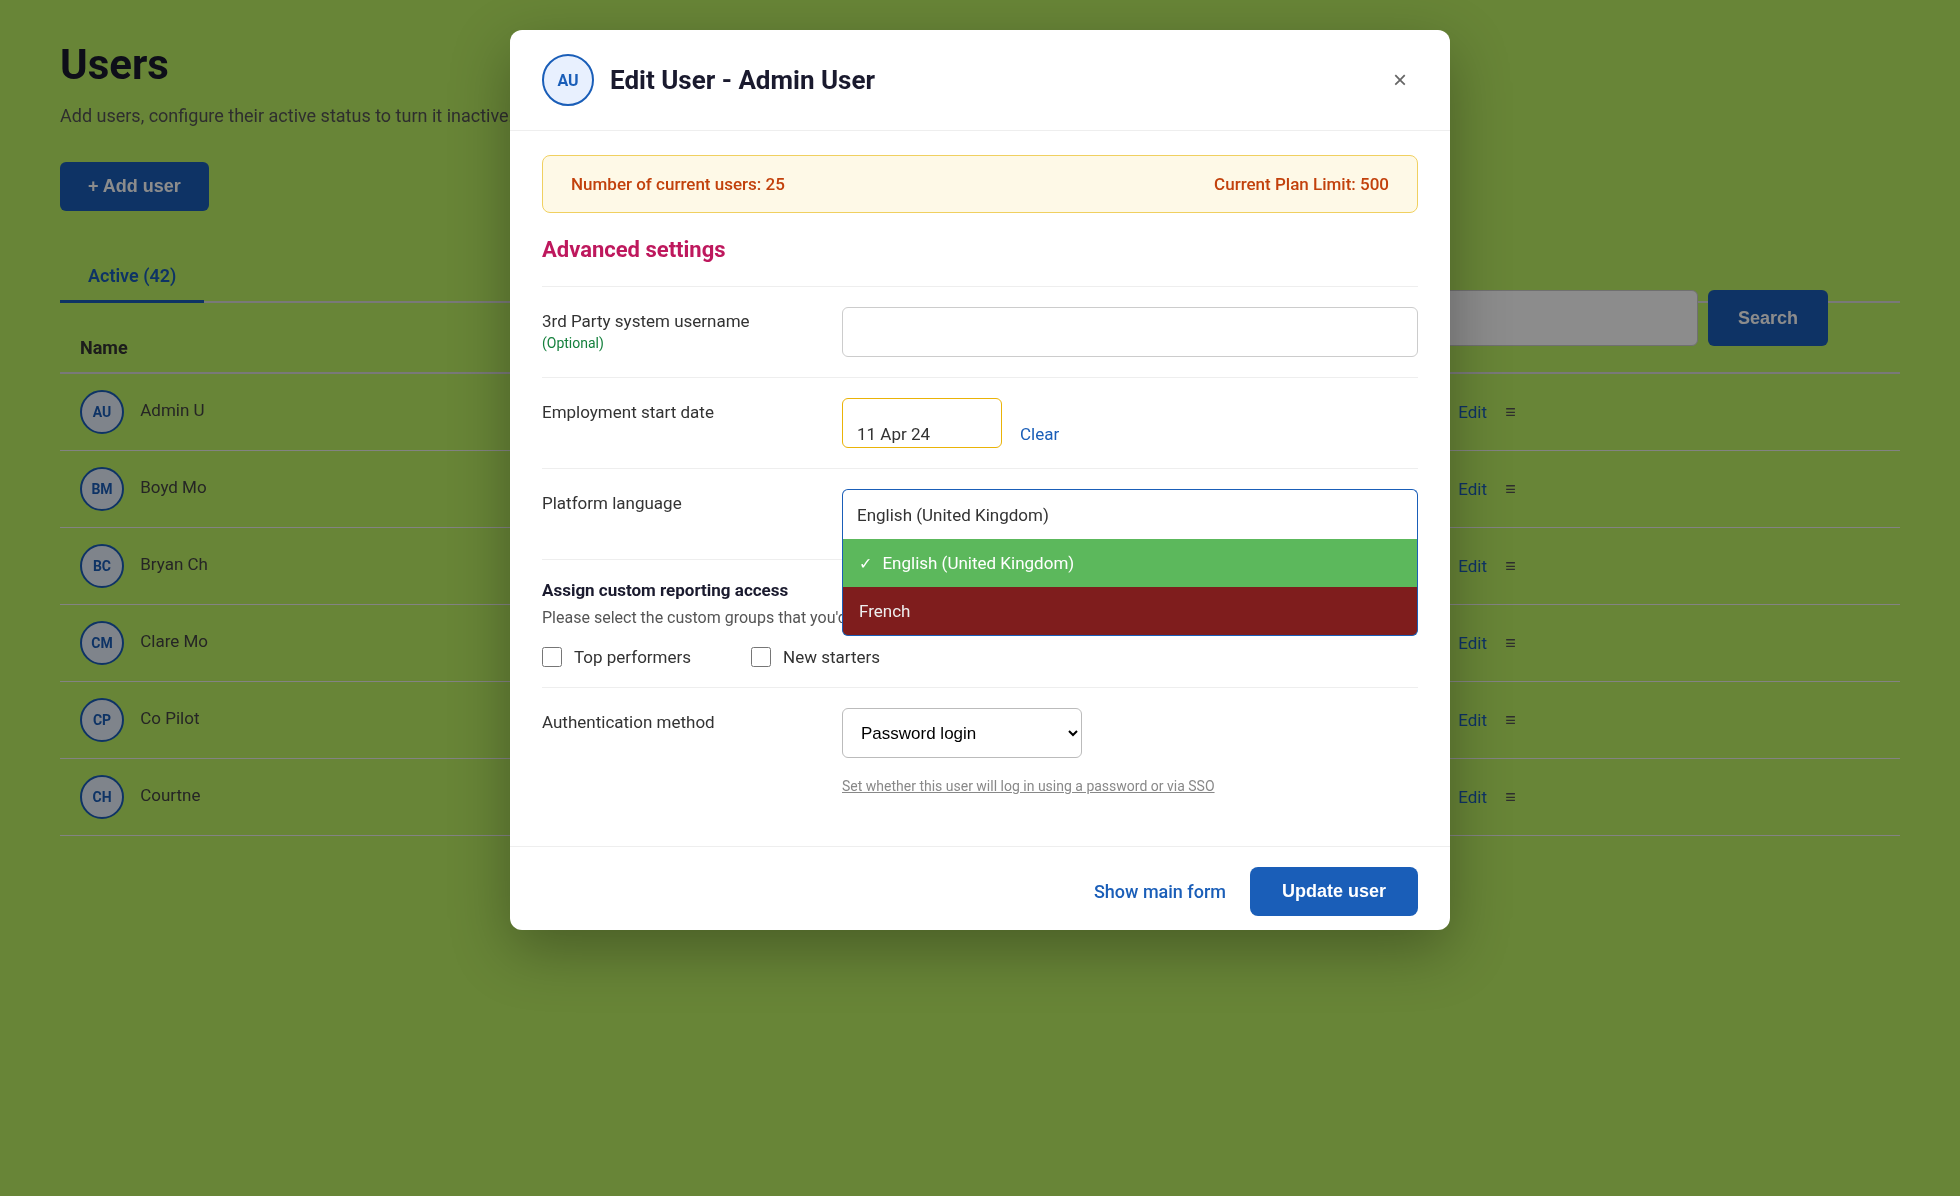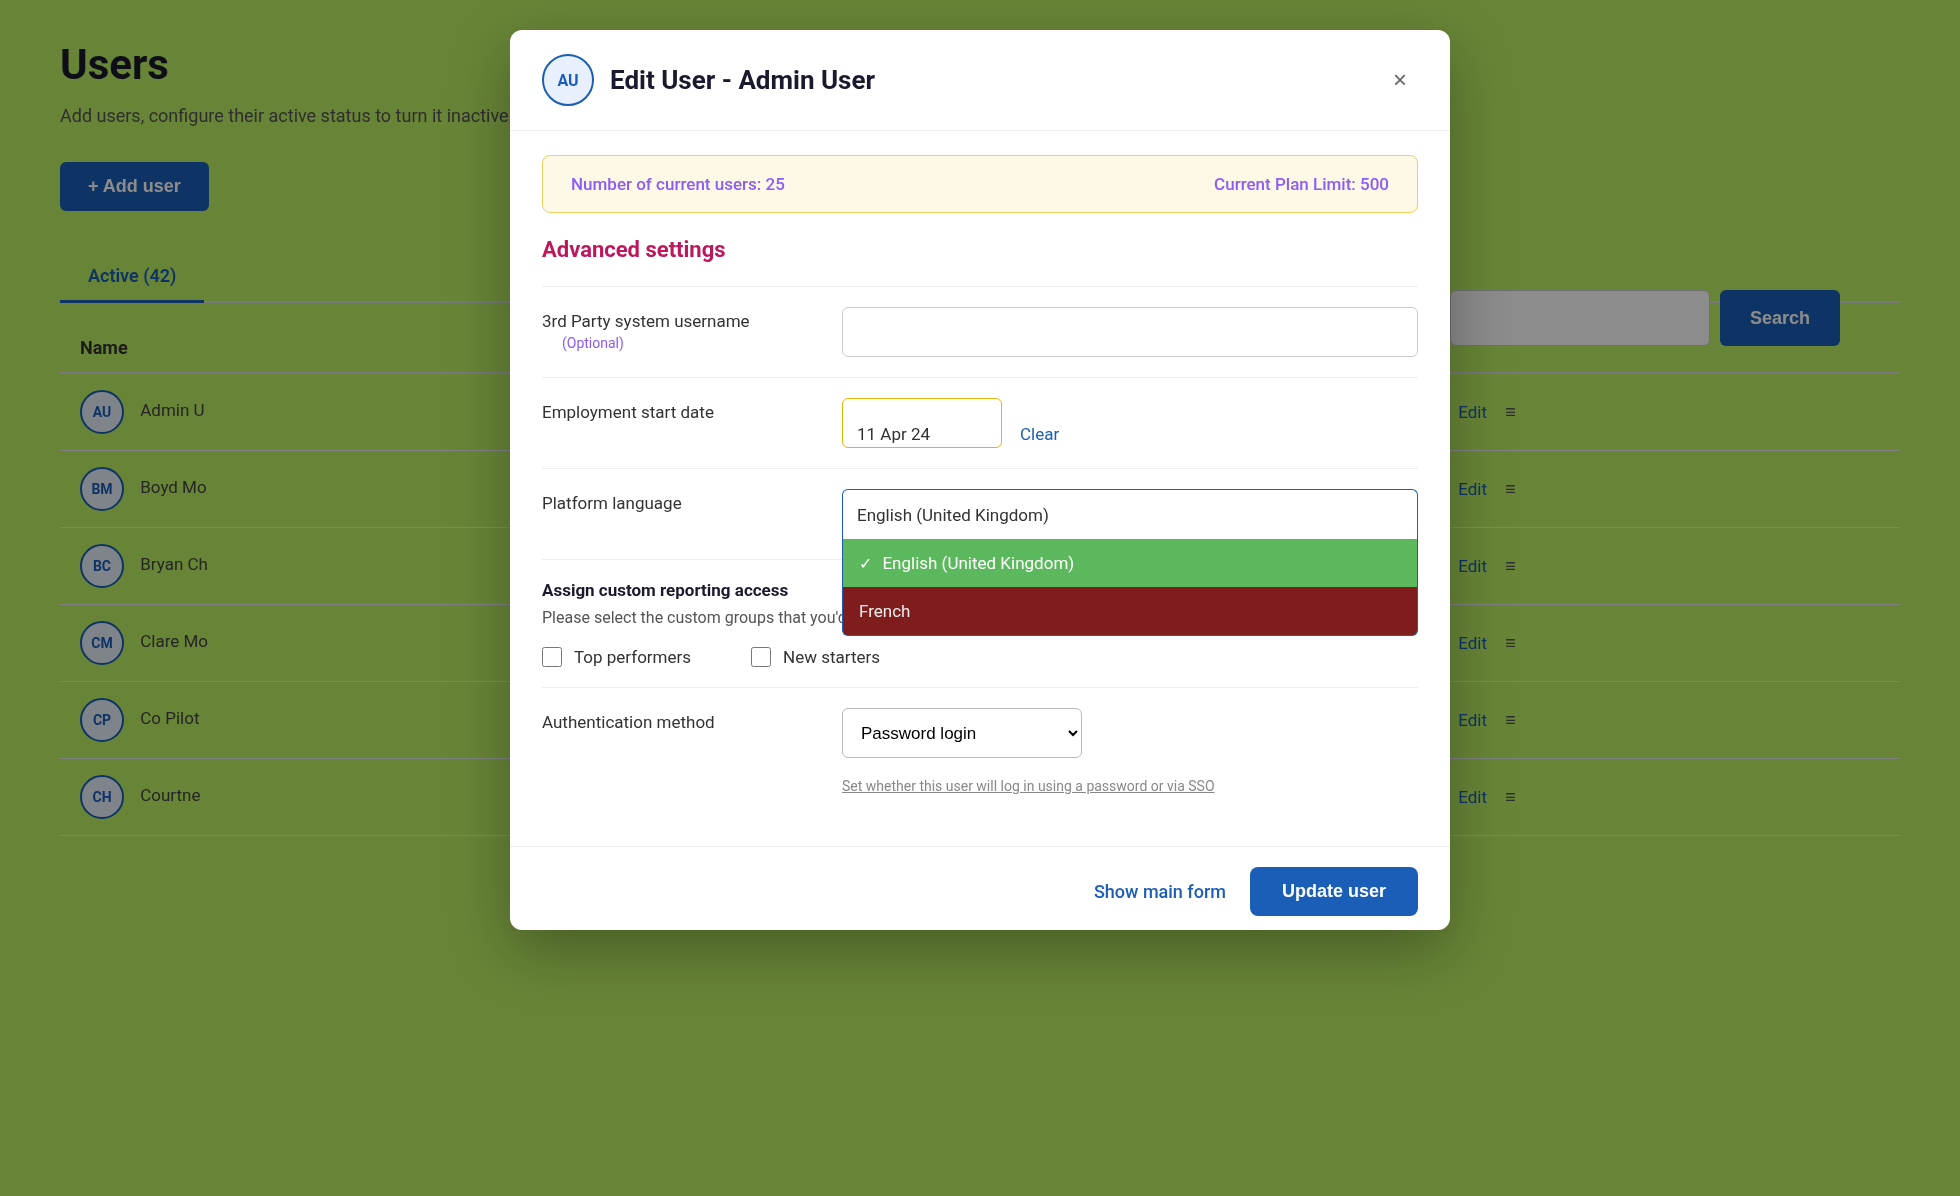--- a/index.html
+++ b/index.html
@@ -56,21 +56,21 @@
       margin-bottom: -2px;
     }
     .bg-tab.active {
       color: #1a5eb8;
       border-bottom: 3px solid #1a5eb8;
       font-weight: 600;
     }
     .bg-search-area {
       position: absolute;
       top: 290px;
-      right: 120px;
+      right: 132px;
       display: flex;
       gap: 10px;
     }
     .bg-search-input {
       width: 260px;
       height: 56px;
       border: 1px solid #ccc;
       border-radius: 6px;
       padding: 0 14px;
       font-size: 18px;
@@ -215,21 +215,21 @@
       border: 1px solid #f0d060;
       border-radius: 8px;
       padding: 18px 28px;
       display: flex;
       justify-content: space-between;
       align-items: center;
       margin: 24px 0;
     }
     .plan-banner-text {
       font-size: 17px;
-      color: #8b5cf6;
+      color: #c2410c;
       font-weight: 500;
     }
 
     
     .section-title {
       font-size: 22px;
       font-weight: 700;
       color: #be185d;
       margin-bottom: 24px;
     }
@@ -243,24 +243,23 @@
     }
     .form-label {
       width: 300px;
       flex-shrink: 0;
       font-size: 17px;
       color: #333;
       padding-top: 4px;
     }
     .form-label-sub {
       font-size: 14px;
-      color: #8b5cf6;
+      color: #15803d;
       display: block;
       margin-top: 4px;
-      margin-left: 20px;
     }
     .form-control {
       flex: 1;
     }
     .text-input {
       width: 100%;
       height: 50px;
       border: 1px solid #ccc;
       border-radius: 6px;
       padding: 0 14px;

